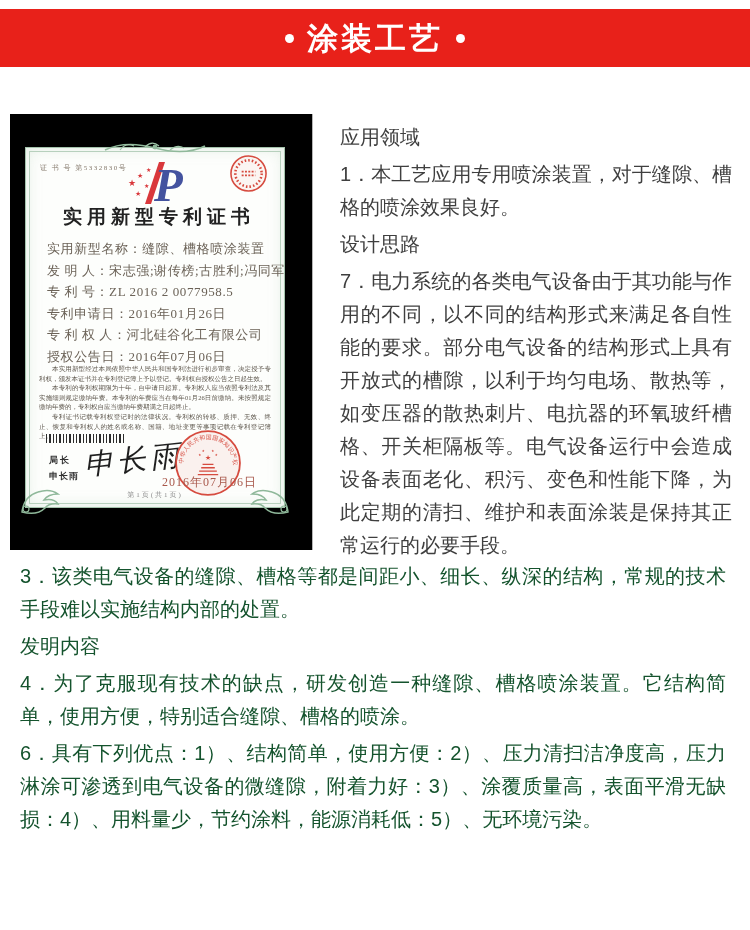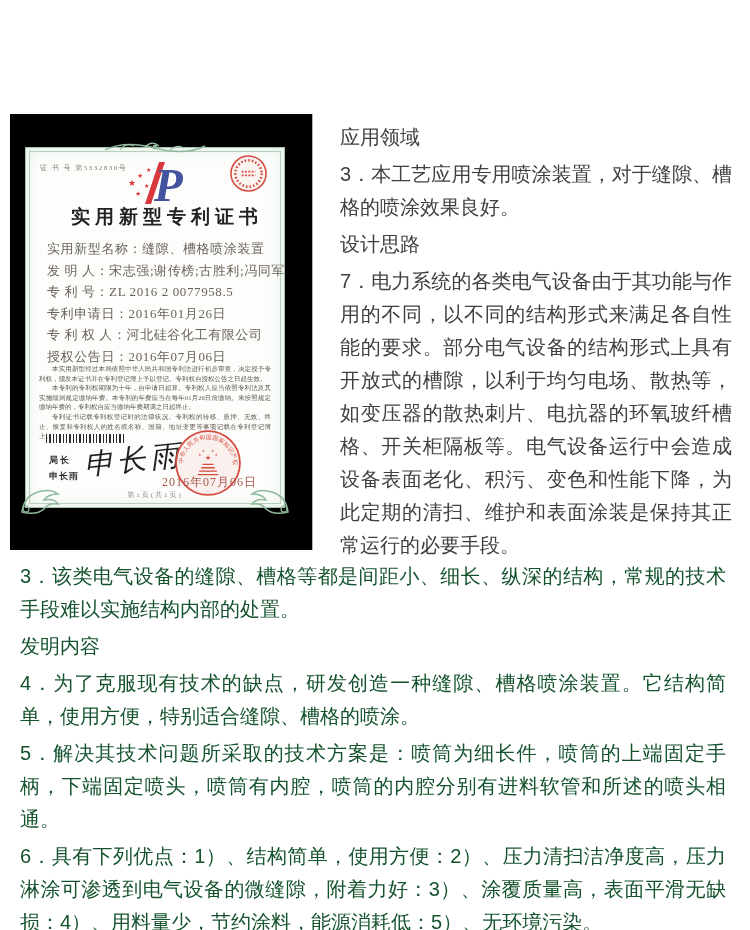--- a/index.html
+++ b/index.html
@@ -38,21 +38,21 @@
   .cert-inner {
     position:absolute; inset:3px; border:1px solid #b7d0bd; pointer-events:none;
   }
   .cert-no {
     position:absolute; left:14px; top:15px; font-size:7px; letter-spacing:1.5px;
     color:#85796c;
   }
   .cnipa-logo { position:absolute; left:100px; top:12px; width:64px; height:46px; }
   .agency-seal { position:absolute; left:203px; top:6px; width:39px; height:39px; }
   .cert-title {
-    position:absolute; left:12px; top:56px; width:100%; text-align:center;
+    position:absolute; left:4px; top:56px; width:100%; text-align:center;
     font-size:19px; font-weight:bold; letter-spacing:5px; color:#222222;
   }
   .cert-fields { position:absolute; left:21px; top:97px; right:14px; }
   .cert-fields p {
     font-size:13px; line-height:8px; margin:0 0 13.5px 0; color:#6b6257;
     letter-spacing:0.6px; white-space:nowrap;
   }
   .cert-legal { position:absolute; left:13px; top:216px; right:13px; }
   .cert-legal p {
     font-size:6.5px; line-height:9.6px; color:#5d564c; text-align:justify;
@@ -95,20 +95,25 @@
     position:absolute; left:16px; top:556px; width:714px;
     font-size:20px; line-height:33px; color:#14532d; text-align:justify;
   }
   .right-col p, .bottom-sec p { margin:4px; }
 </style>
 </head>
 <body>
 
 <div class="page">
 
+  <div class="banner">
+    <span class="dot"></span>
+    <span class="title">涂装工艺</span>
+    <span class="dot"></span>
+  </div>
 
   <div class="photo">
     <div class="cert-frame">
       <div class="cert-inner"></div>
 
       <svg class="ornament-top" width="110" height="20" viewBox="0 0 110 20">
         <path d="M5 12 Q25 2 55 10 Q85 18 105 8" fill="none" stroke="#8fb89a" stroke-width="1.6"></path>
         <path d="M20 12 q6 -8 14 -4 M45 9 q7 -7 14 -1 M70 12 q7 -6 14 -2" fill="none" stroke="#9fc4a8" stroke-width="1.2"></path>
         <circle cx="55" cy="9" r="2.4" fill="#8fb89a"></circle>
       </svg>
@@ -180,26 +185,25 @@
         </g>
       </svg>
       <div class="seal-date">2016年07月06日</div>
 
       <div class="page-footer">第1页(共1页)</div>
     </div>
   </div>
 
   <div class="right-col">
     <p>应用领域</p>
-    <p>3．本工艺应用专用喷涂装置，对于缝隙、槽格的喷涂效果良好。</p>
+    <p>1．本工艺应用专用喷涂装置，对于缝隙、槽格的喷涂效果良好。</p>
     <p>设计思路</p>
     <p>7．电力系统的各类电气设备由于其功能与作用的不同，以不同的结构形式来满足各自性能的要求。部分电气设备的结构形式上具有开放式的槽隙，以利于均匀电场、散热等，如变压器的散热刺片、电抗器的环氧玻纤槽格、开关柜隔板等。电气设备运行中会造成设备表面老化、积污、变色和性能下降，为此定期的清扫、维护和表面涂装是保持其正常运行的必要手段。</p>
   </div>
 
   <div class="bottom-sec">
     <p>3．该类电气设备的缝隙、槽格等都是间距小、细长、纵深的结构，常规的技术手段难以实施结构内部的处置。</p>
     <p>发明内容</p>
     <p>4．为了克服现有技术的缺点，研发创造一种缝隙、槽格喷涂装置。它结构简单，使用方便，特别适合缝隙、槽格的喷涂。</p>
-    <p>5．解决其技术问题所采取的技术方案是：喷筒为细长件，喷筒的上端固定手柄，下端固定喷头，喷筒有内腔，喷筒的内腔分别有进料软管和所述的喷头相通。</p>
     <p>6．具有下列优点：1）、结构简单，使用方便：2）、压力清扫洁净度高，压力淋涂可渗透到电气设备的微缝隙，附着力好：3）、涂覆质量高，表面平滑无缺损：4）、用料量少，节约涂料，能源消耗低：5）、无环境污染。</p>
   </div>
 
 </div>
 
 </body></html>

